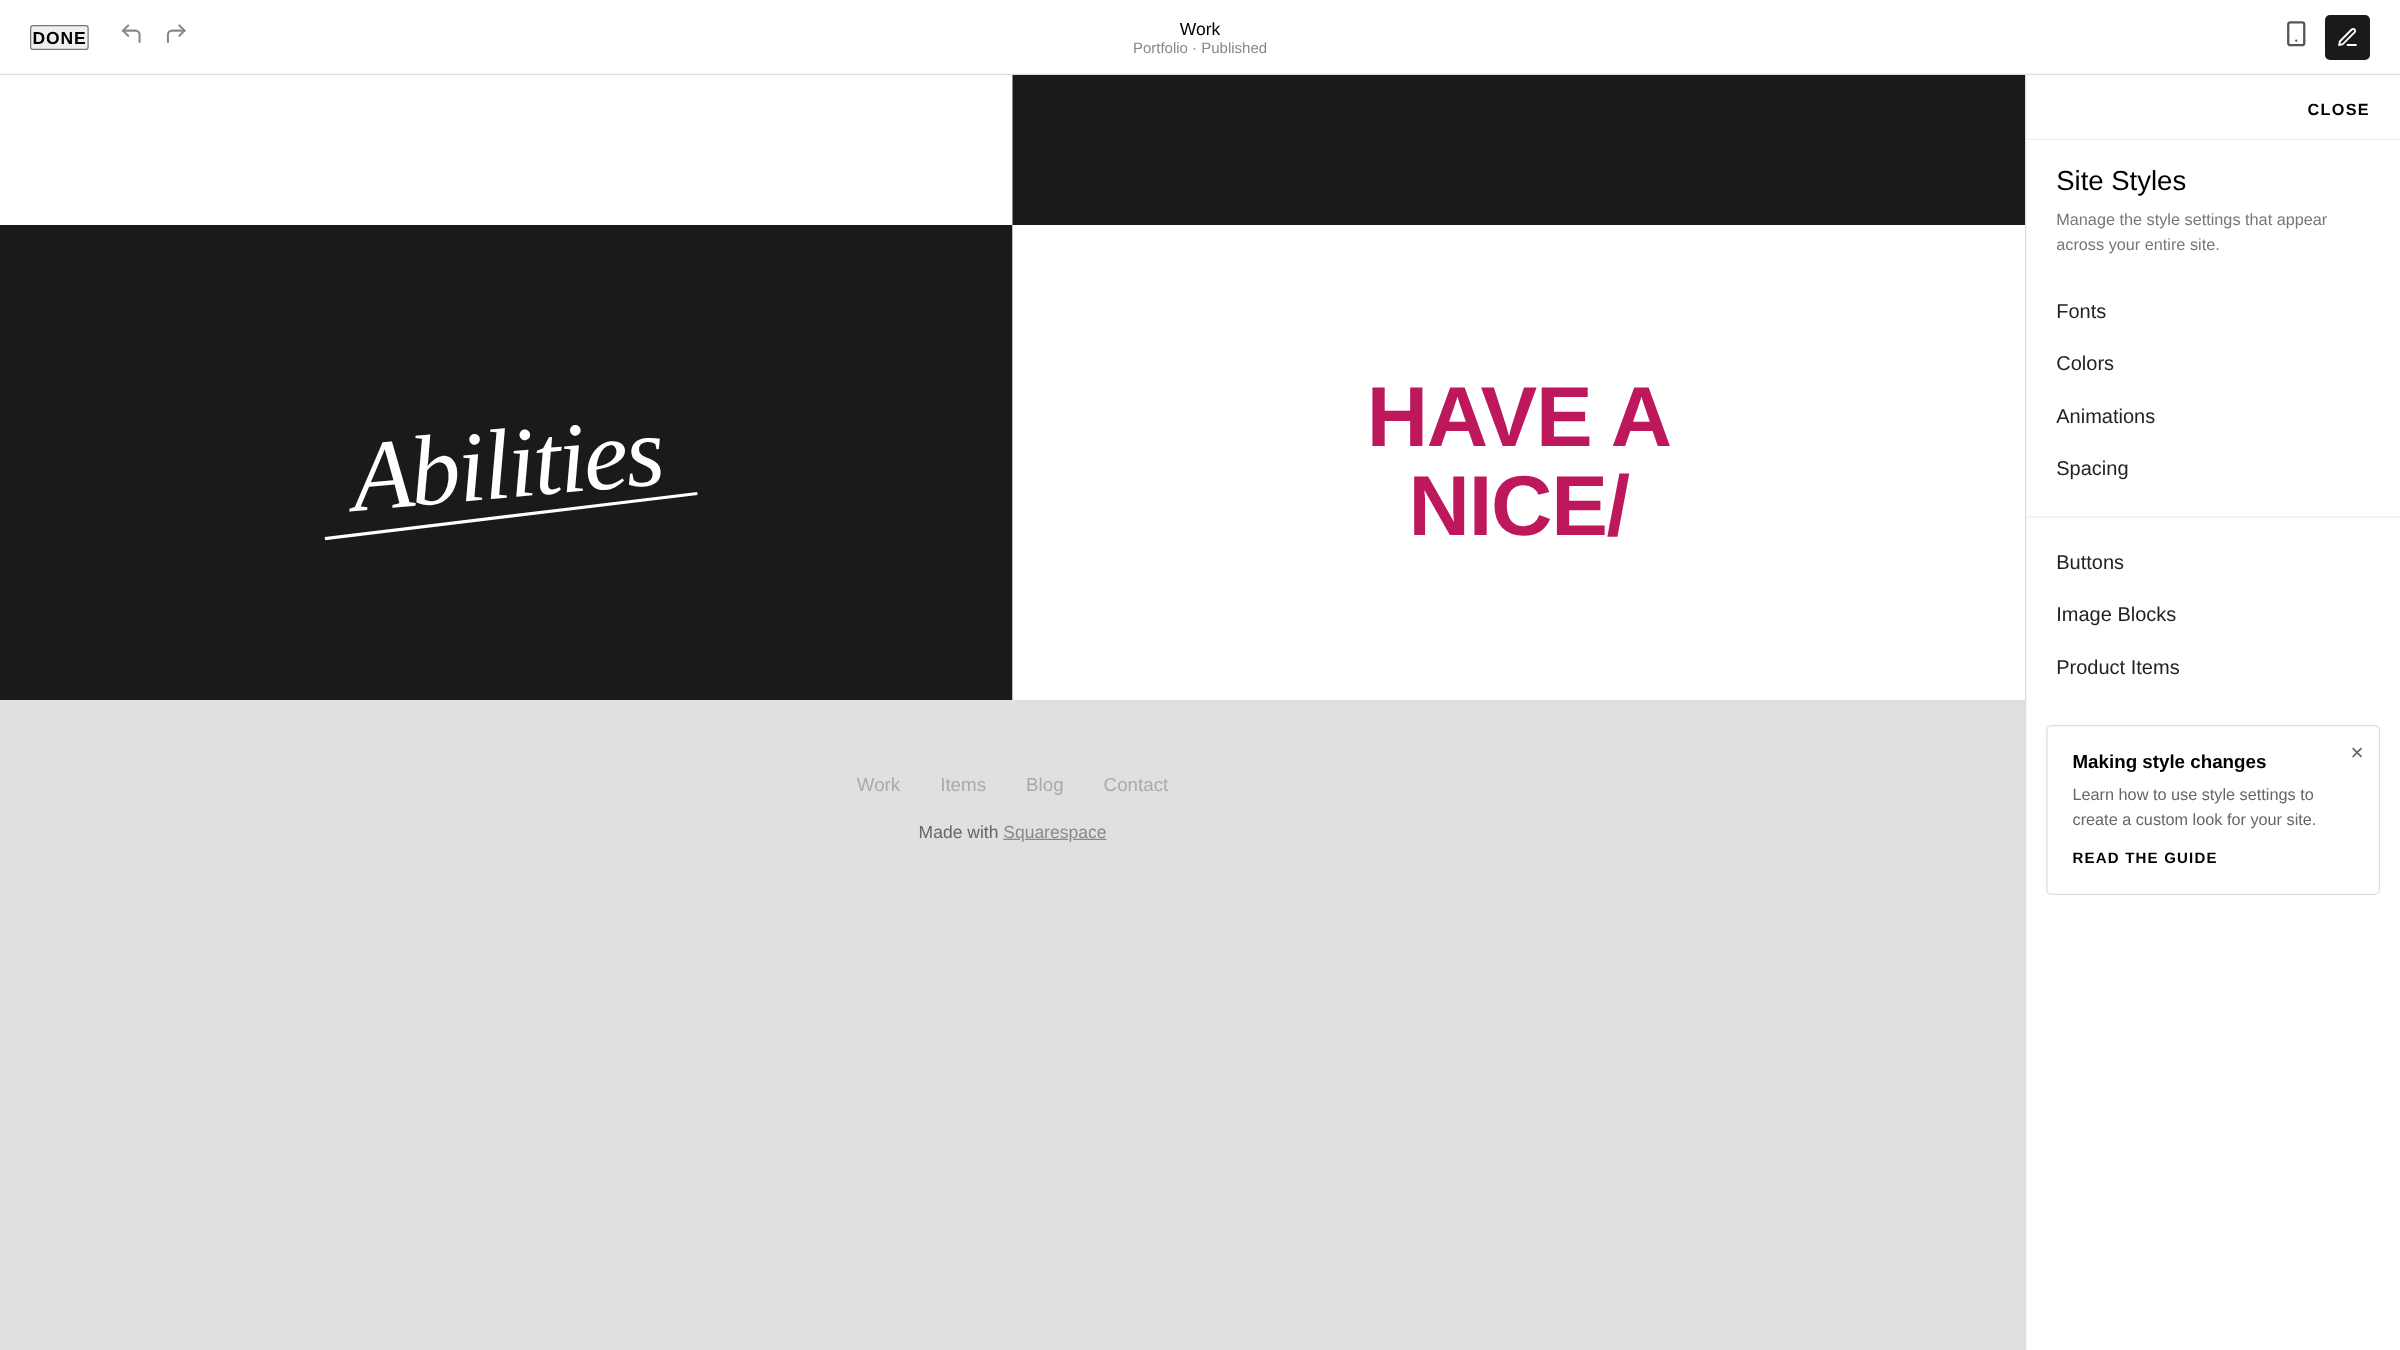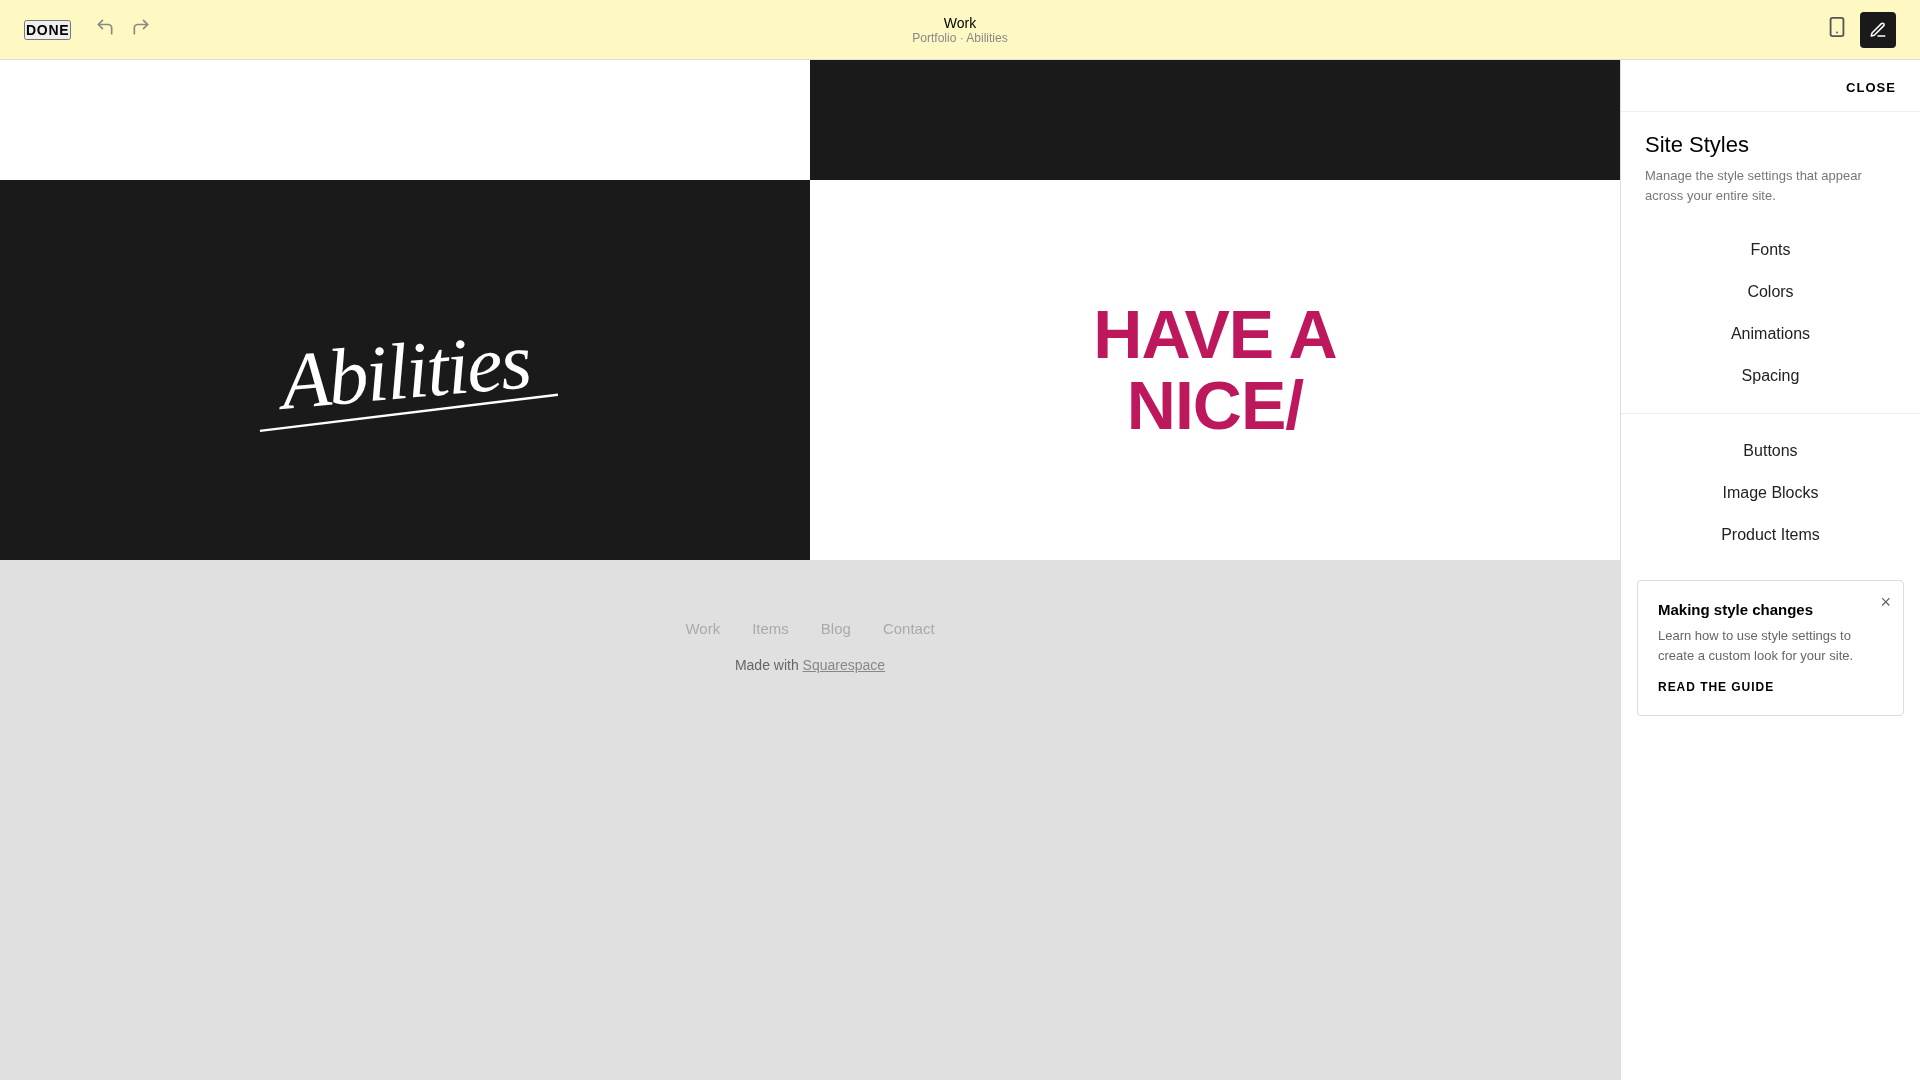--- a/index.html
+++ b/index.html
@@ -1,21 +1,21 @@
 <!DOCTYPE html>
 <html><head>
   <meta charset="utf-8">
   <style>
     * { margin: 0; padding: 0; box-sizing: border-box; }
     body { font-family: -apple-system, BlinkMacSystemFont, 'Helvetica Neue', Arial, sans-serif; background: #e8e8e8; display: flex; flex-direction: column; height: 1080px; width: 1920px; overflow: hidden; }
 
     
     .topbar {
       height: 60px;
-      background: #fef9c3;
+      background: #ffffff;
       display: flex;
       align-items: center;
       justify-content: space-between;
       padding: 0 24px;
       border-bottom: 1px solid #ddd;
       flex-shrink: 0;
       position: relative;
       z-index: 10;
     }
     .topbar-left { display: flex; align-items: center; gap: 20px; }
@@ -128,21 +128,21 @@
     .panel-desc { font-size: 13px; color: #777; line-height: 1.5; }
 
     .panel-section { padding: 8px 24px; }
     .panel-item {
       padding: 12px 0;
       font-size: 16px;
       color: #222;
       cursor: pointer;
       border: none;
       background: none;
-      text-align: center;
+      text-align: left;
       width: 100%;
       display: block;
     }
 
     .panel-divider { height: 1px; background: #eee; margin: 8px 0; }
 
     
     .tooltip-card {
       margin: 16px;
       border: 1px solid #ddd;
@@ -181,21 +181,21 @@
       <button class="redo-btn">
         <svg width="20" height="20" viewBox="0 0 24 24" fill="none" stroke="#888" stroke-width="2" stroke-linecap="round" stroke-linejoin="round">
             <polyline points="15 14 20 9 15 4"></polyline>
             <path d="M4 20v-7a4 4 0 0 1 4-4h12"></path>
           </svg>
       </button>
     </div>
   </div>
   <div class="topbar-center">
     <div class="topbar-title">Work</div>
-    <div class="topbar-subtitle">Portfolio · Abilities</div>
+    <div class="topbar-subtitle">Portfolio · Published</div>
   </div>
   <div class="topbar-right">
     <div class="mobile-icon">
       <svg width="22" height="22" viewBox="0 0 24 24" fill="none" stroke="#555" stroke-width="2" stroke-linecap="round" stroke-linejoin="round">
           <rect x="5" y="2" width="14" height="20" rx="2" ry="2"></rect>
           <line x1="12" y1="18" x2="12.01" y2="18"></line>
         </svg>
     </div>
     <div class="style-icon">
       <svg width="18" height="18" viewBox="0 0 24 24" fill="none" stroke="#fff" stroke-width="2" stroke-linecap="round" stroke-linejoin="round">

